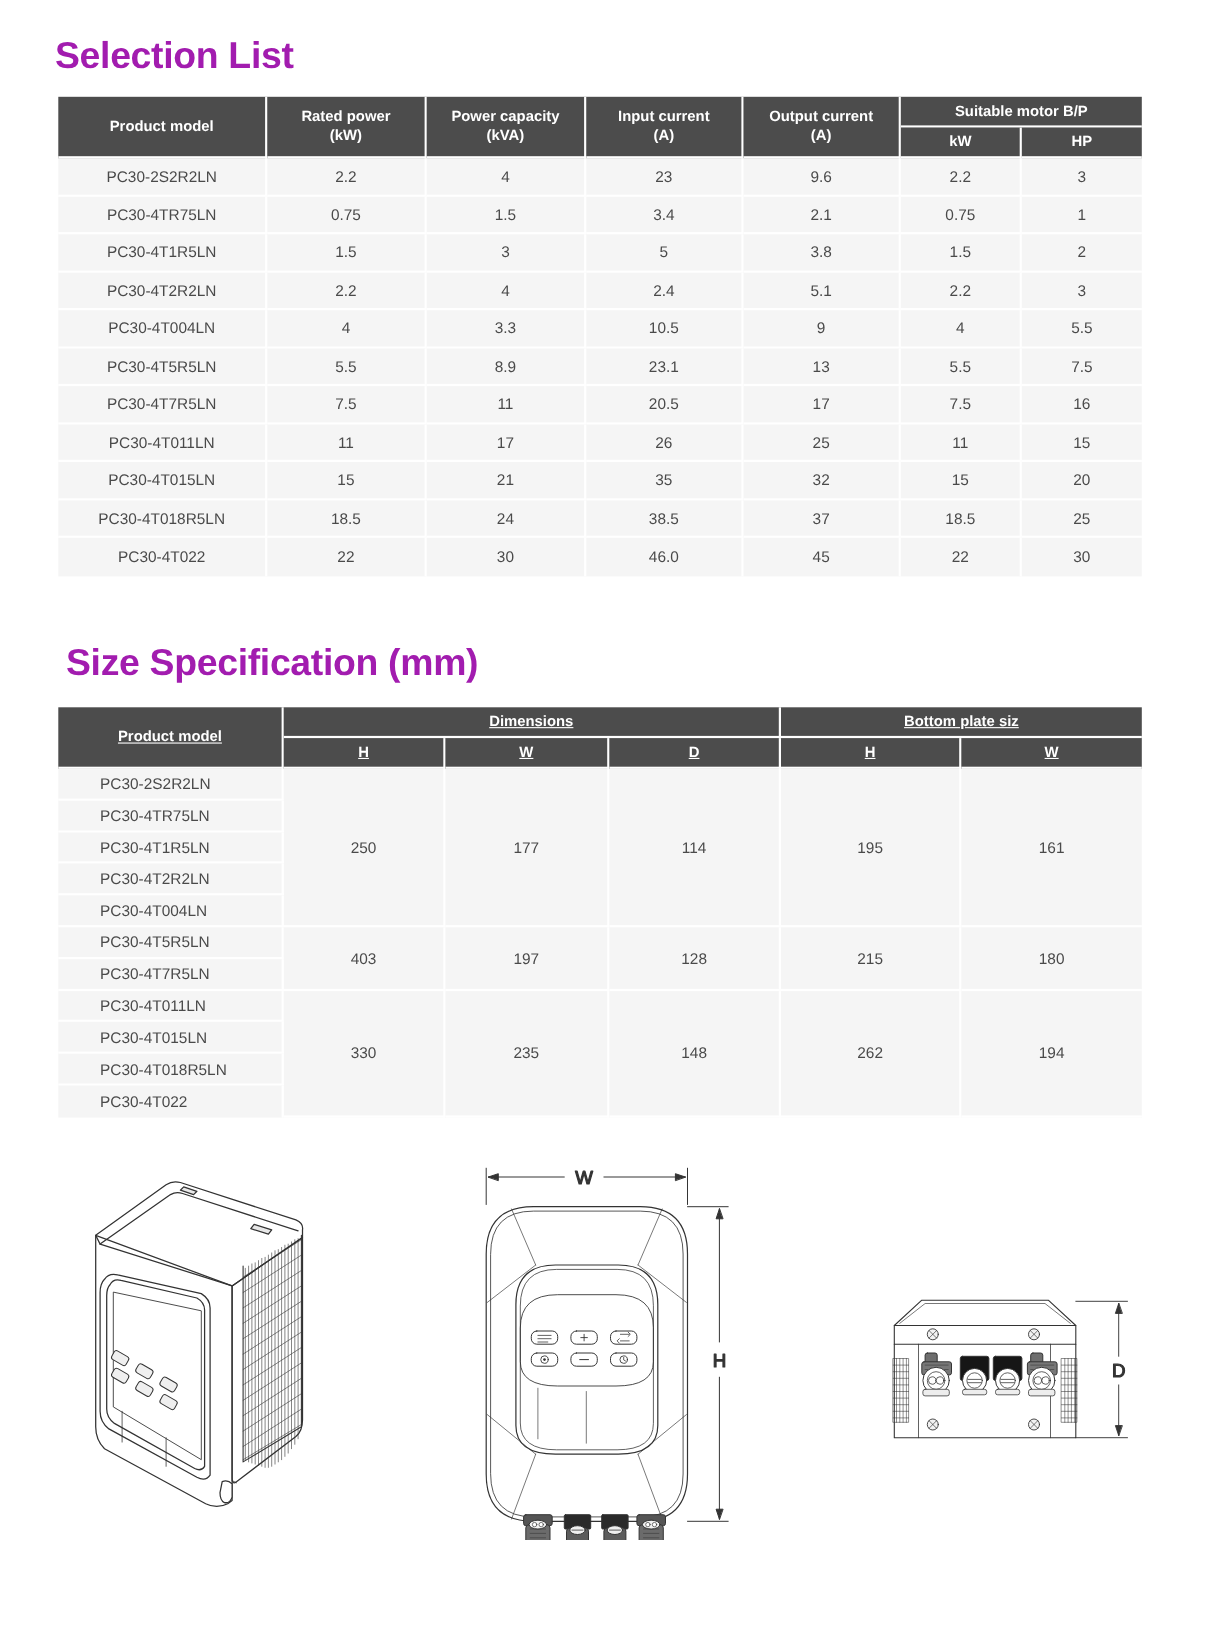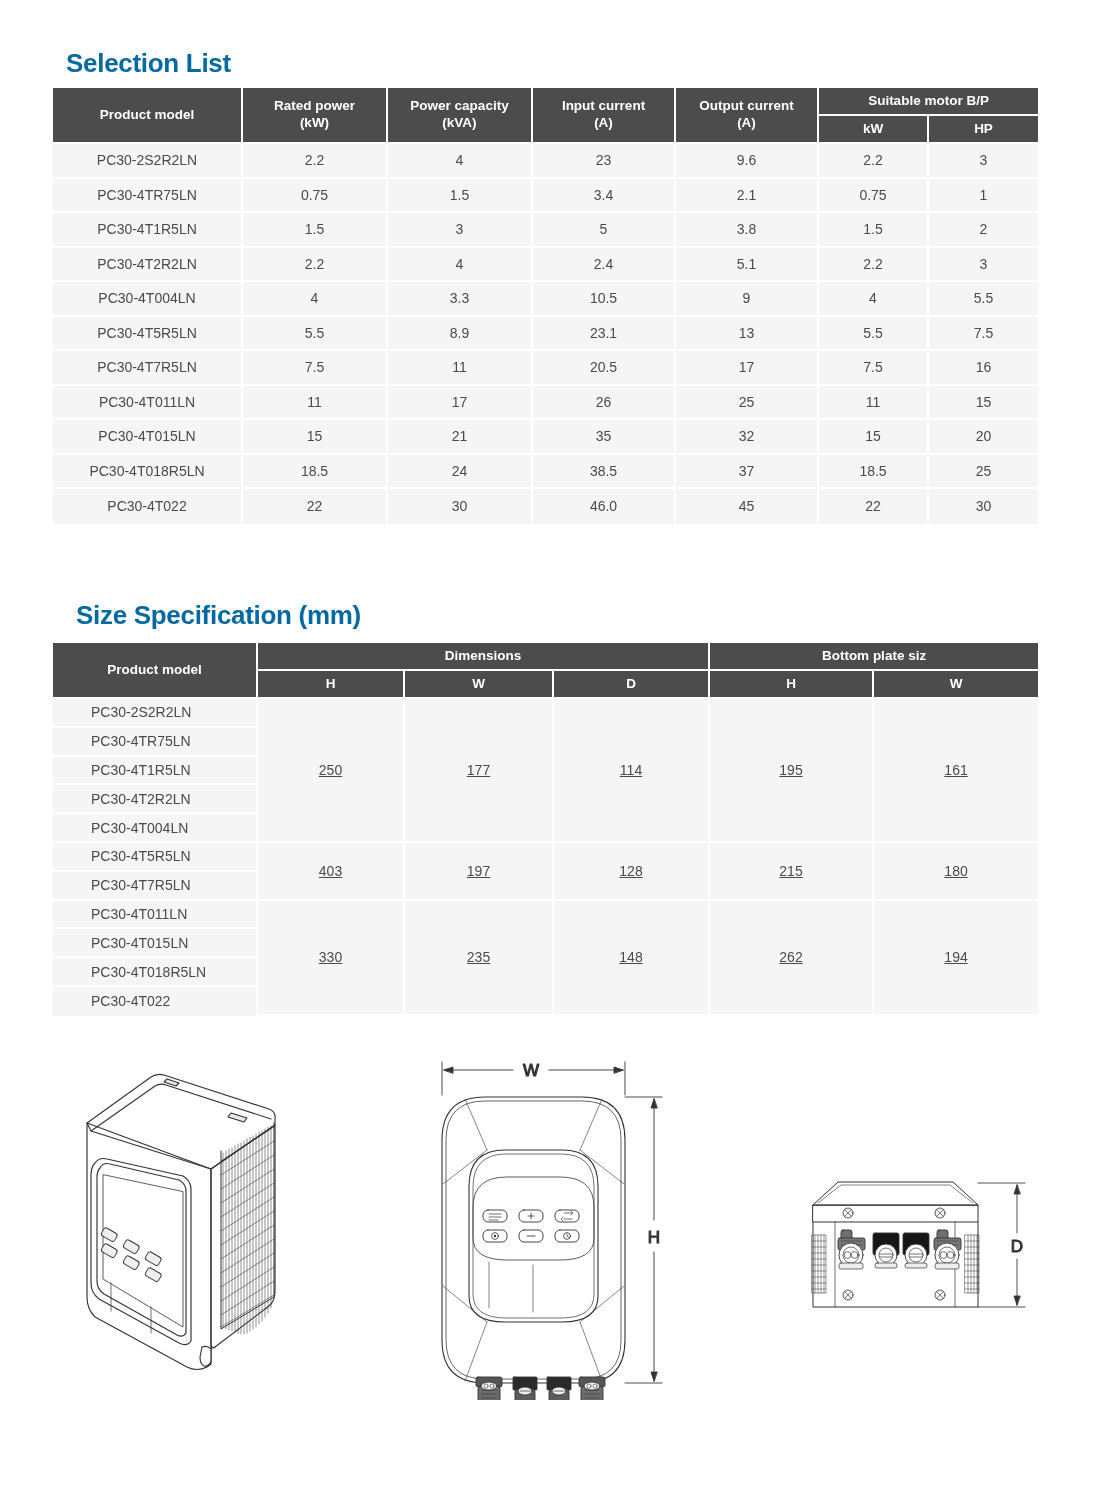--- a/index.html
+++ b/index.html
@@ -11,25 +11,25 @@
     width: 1109px; height: 1495px;
     font-family: "Liberation Sans", sans-serif;
     color: #3a3a3a;
     position: relative;
     overflow: hidden;
   }
   .page { position: relative; width: 1109px; height: 1495px; }
 
   h2.section-title {
     position: absolute;
-    margin: 16px;
-    font-size: 26px;
+    margin: 0;
+    font-size: 34px;
     font-weight: bold;
     letter-spacing: -0.3px;
-    color: #0369a1;
+    color: #a21caf;
   }
   #title-selection { left: 50px; top: 32px; }
   #title-size      { left: 60px; top: 584px; }
 
   table.spec {
     position: absolute;
     border-collapse: separate;
     border-spacing: 0;
     table-layout: fixed;
     font-size: 13.5px;
@@ -62,29 +62,28 @@
   table.spec tbody td.last { border-right: 0; }
   table.spec tbody tr:last-child td { border-bottom: 0; }
 
   
   #table-selection { left: 53px; top: 88px; width: 985px; }
   #table-selection thead th { height: 28px; }
   #table-selection tbody td { height: 34.5px; }
 
   
   #table-size { left: 53px; top: 643px; width: 985px; }
-  #table-size thead th { height: 28px; }
+  #table-size thead th { height: 28px; text-decoration: underline; }
   #table-size tbody td { height: 28.8px; }
   #table-size td.model {
     text-align: left;
     padding-left: 38px;
   }
   #table-size td.span {
     border-bottom: 2px solid #ffffff;
-    text-decoration: underline;
   }
 
   
   .figures {
     position: absolute;
     left: 0; top: 1040px;
     width: 1109px; height: 400px;
   }
   .fig { position: absolute; }
   #fig-iso   { left: 55px;  top: 25px;  }

